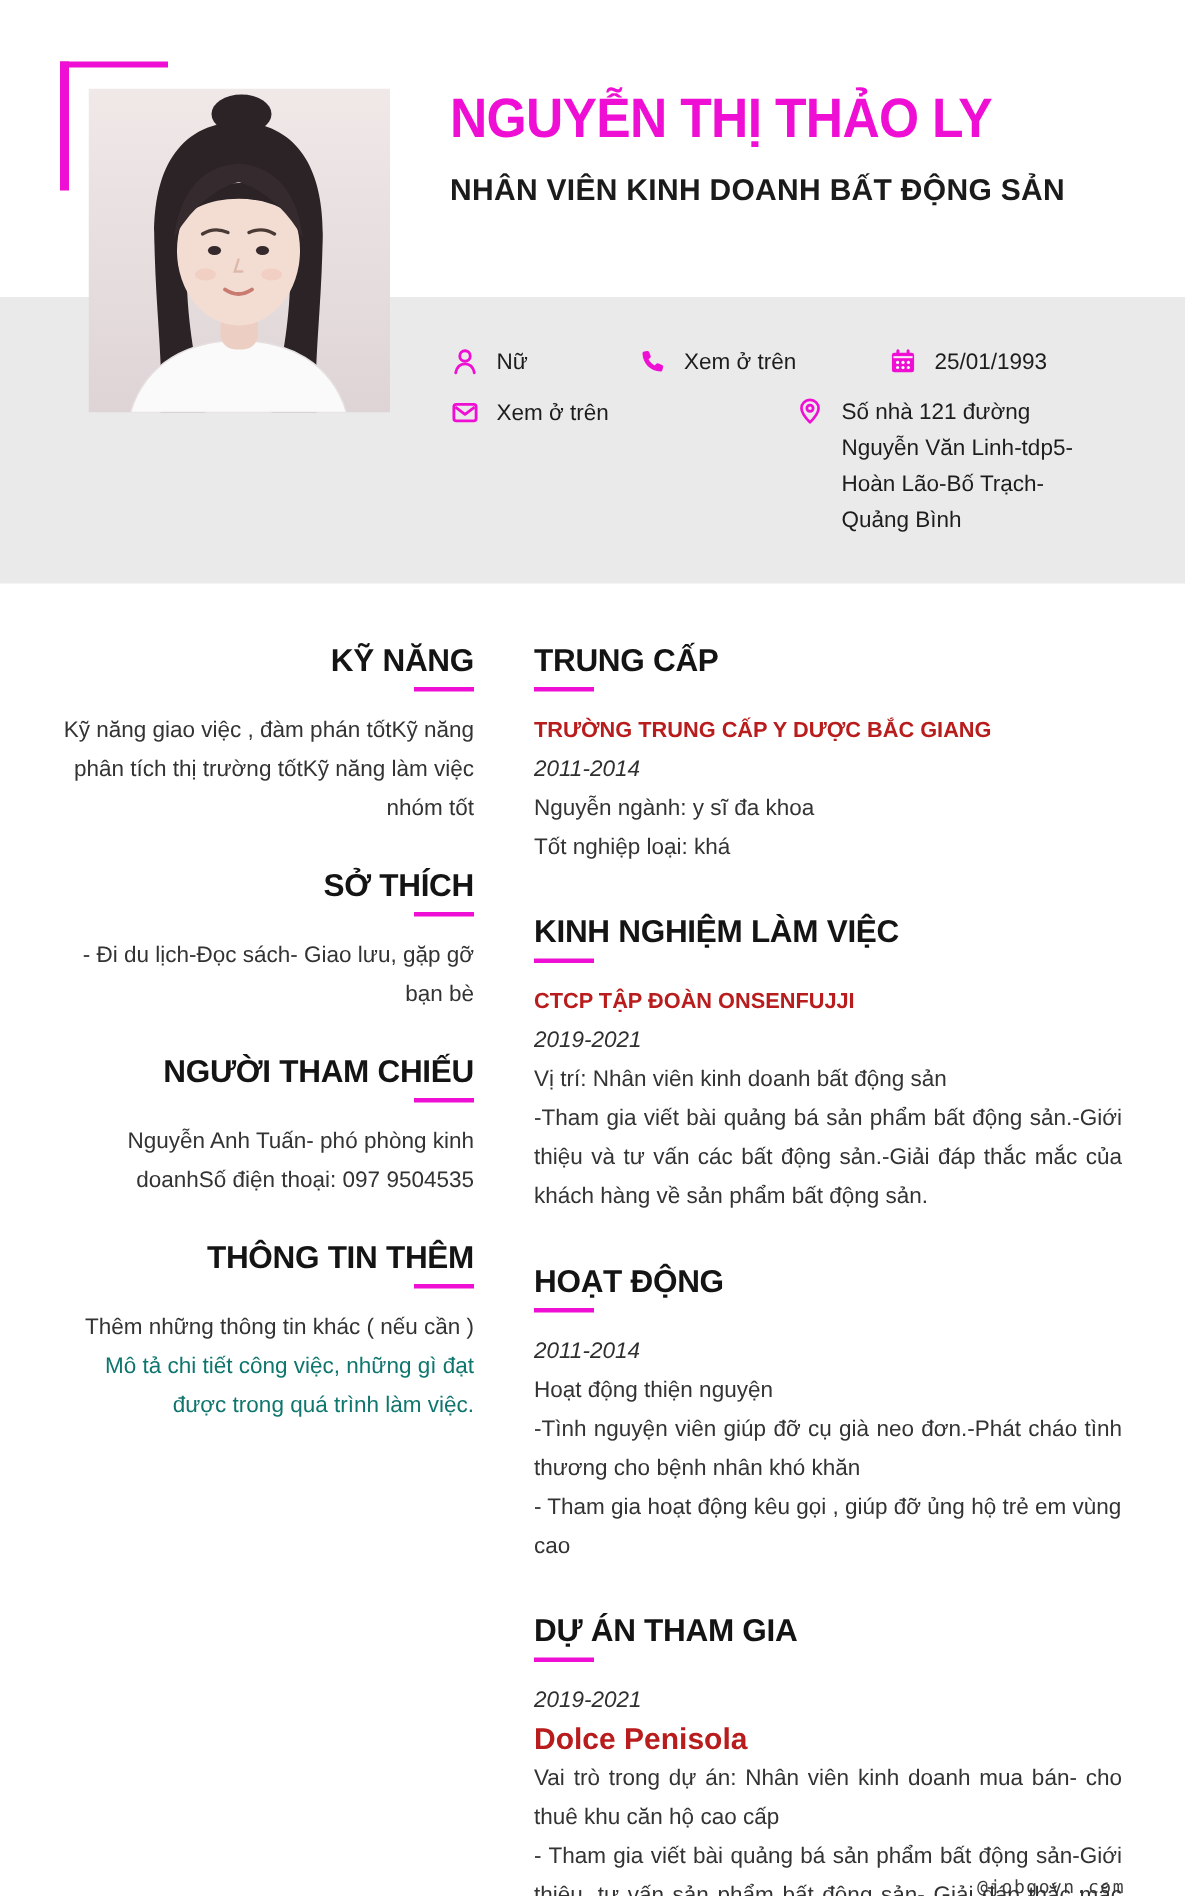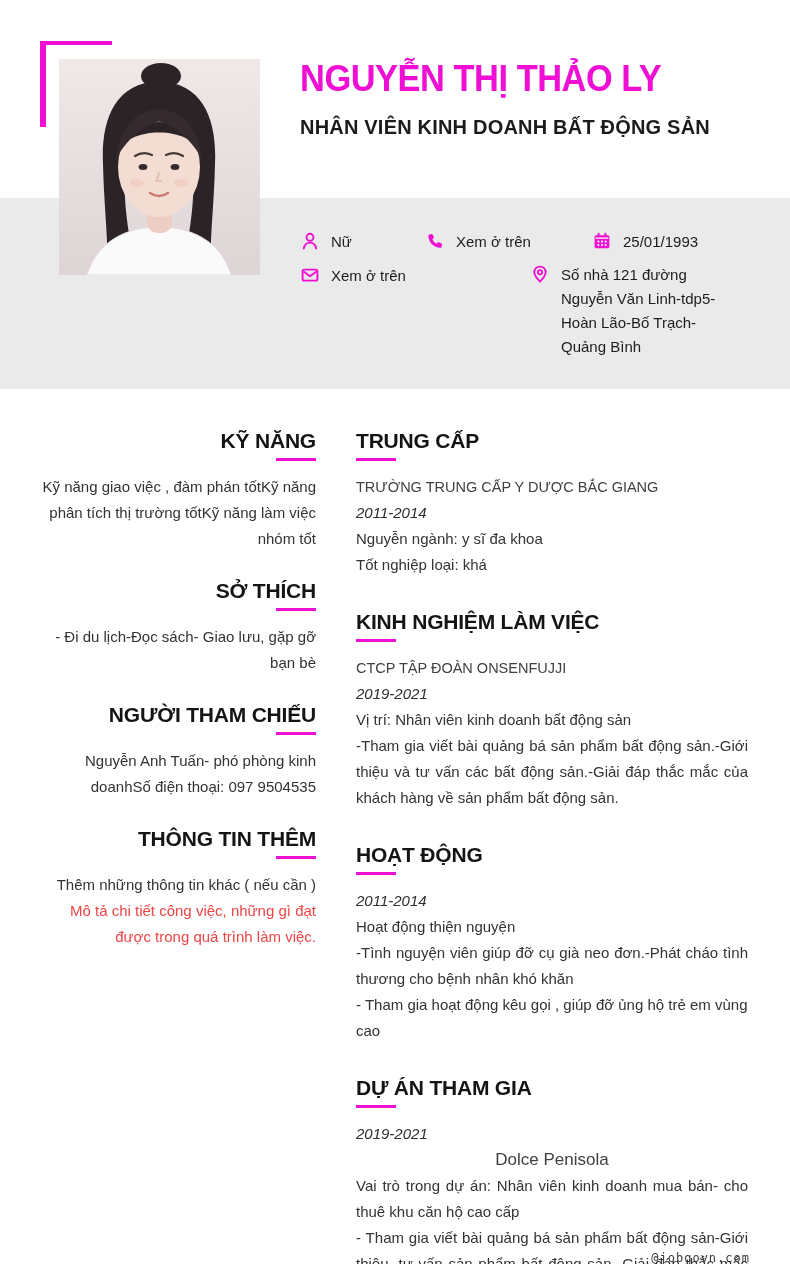--- a/index.html
+++ b/index.html
@@ -38,22 +38,22 @@
   h2.sec{
     margin:0;font-size:21px;line-height:30px;font-weight:700;color:#141414;letter-spacing:-.2px;
   }
   .rule{width:40px;height:3px;background:#ef0fd4;margin-top:2px;}
   .left-col .rule{margin-left:auto;margin-bottom:13px;}
   .right-col .rule{margin-bottom:13px;}
   .left-col section{margin-bottom:24px;}
   .right-col section{margin-bottom:29px;}
   p{margin:0;font-size:15px;line-height:26px;color:#333;}
   p.just{text-align:justify;}
-  p.muted{color:#ef4444;}
-  p.strong{font-weight:400;color:#404040;font-size:14.5px;}
+  p.muted{color:#0f766e;}
+  p.strong{font-weight:700;color:#b91c1c;font-size:14.5px;}
   p.years{font-style:italic;color:#2f2f2f;}
   
   .watermark{
     position:absolute;right:40px;top:1235px;
     font-family:"DejaVu Sans Mono","Liberation Mono",monospace;
     font-size:12px;color:#3c3c3c;letter-spacing:1px;margin-top:16px;
   }
 </style>
 </head>
 <body>
@@ -206,20 +206,20 @@
       <p class="years">2011-2014</p>
       <p>Hoạt động thiện nguyện</p>
       <p class="just">-Tình nguyện viên giúp đỡ cụ già neo đơn.-Phát cháo tình thương cho bệnh nhân khó khăn</p>
       <p>- Tham gia hoạt động kêu gọi , giúp đỡ ủng hộ trẻ em vùng cao</p>
     </section>
 
     <section>
       <h2 class="sec">DỰ ÁN THAM GIA</h2>
       <div class="rule"></div>
       <p class="years">2019-2021</p>
-      <p class="strong" style="text-transform:none;font-size:17px;text-align:center;">Dolce Penisola</p>
+      <p class="strong" style="text-transform:none;font-size:20px;">Dolce Penisola</p>
       <p class="just">Vai trò trong dự án: Nhân viên kinh doanh mua bán- cho thuê khu căn hộ cao cấp</p>
       <p class="just">- Tham gia viết bài quảng bá sản phẩm bất động sản-Giới thiệu, tư vấn sản phẩm bất động sản- Giải đáp thắc mắc của khách hàng</p>
     </section>
   </main>
 
   <div class="watermark">@jobgovn.com</div>
 </div>
 
 </body></html>

